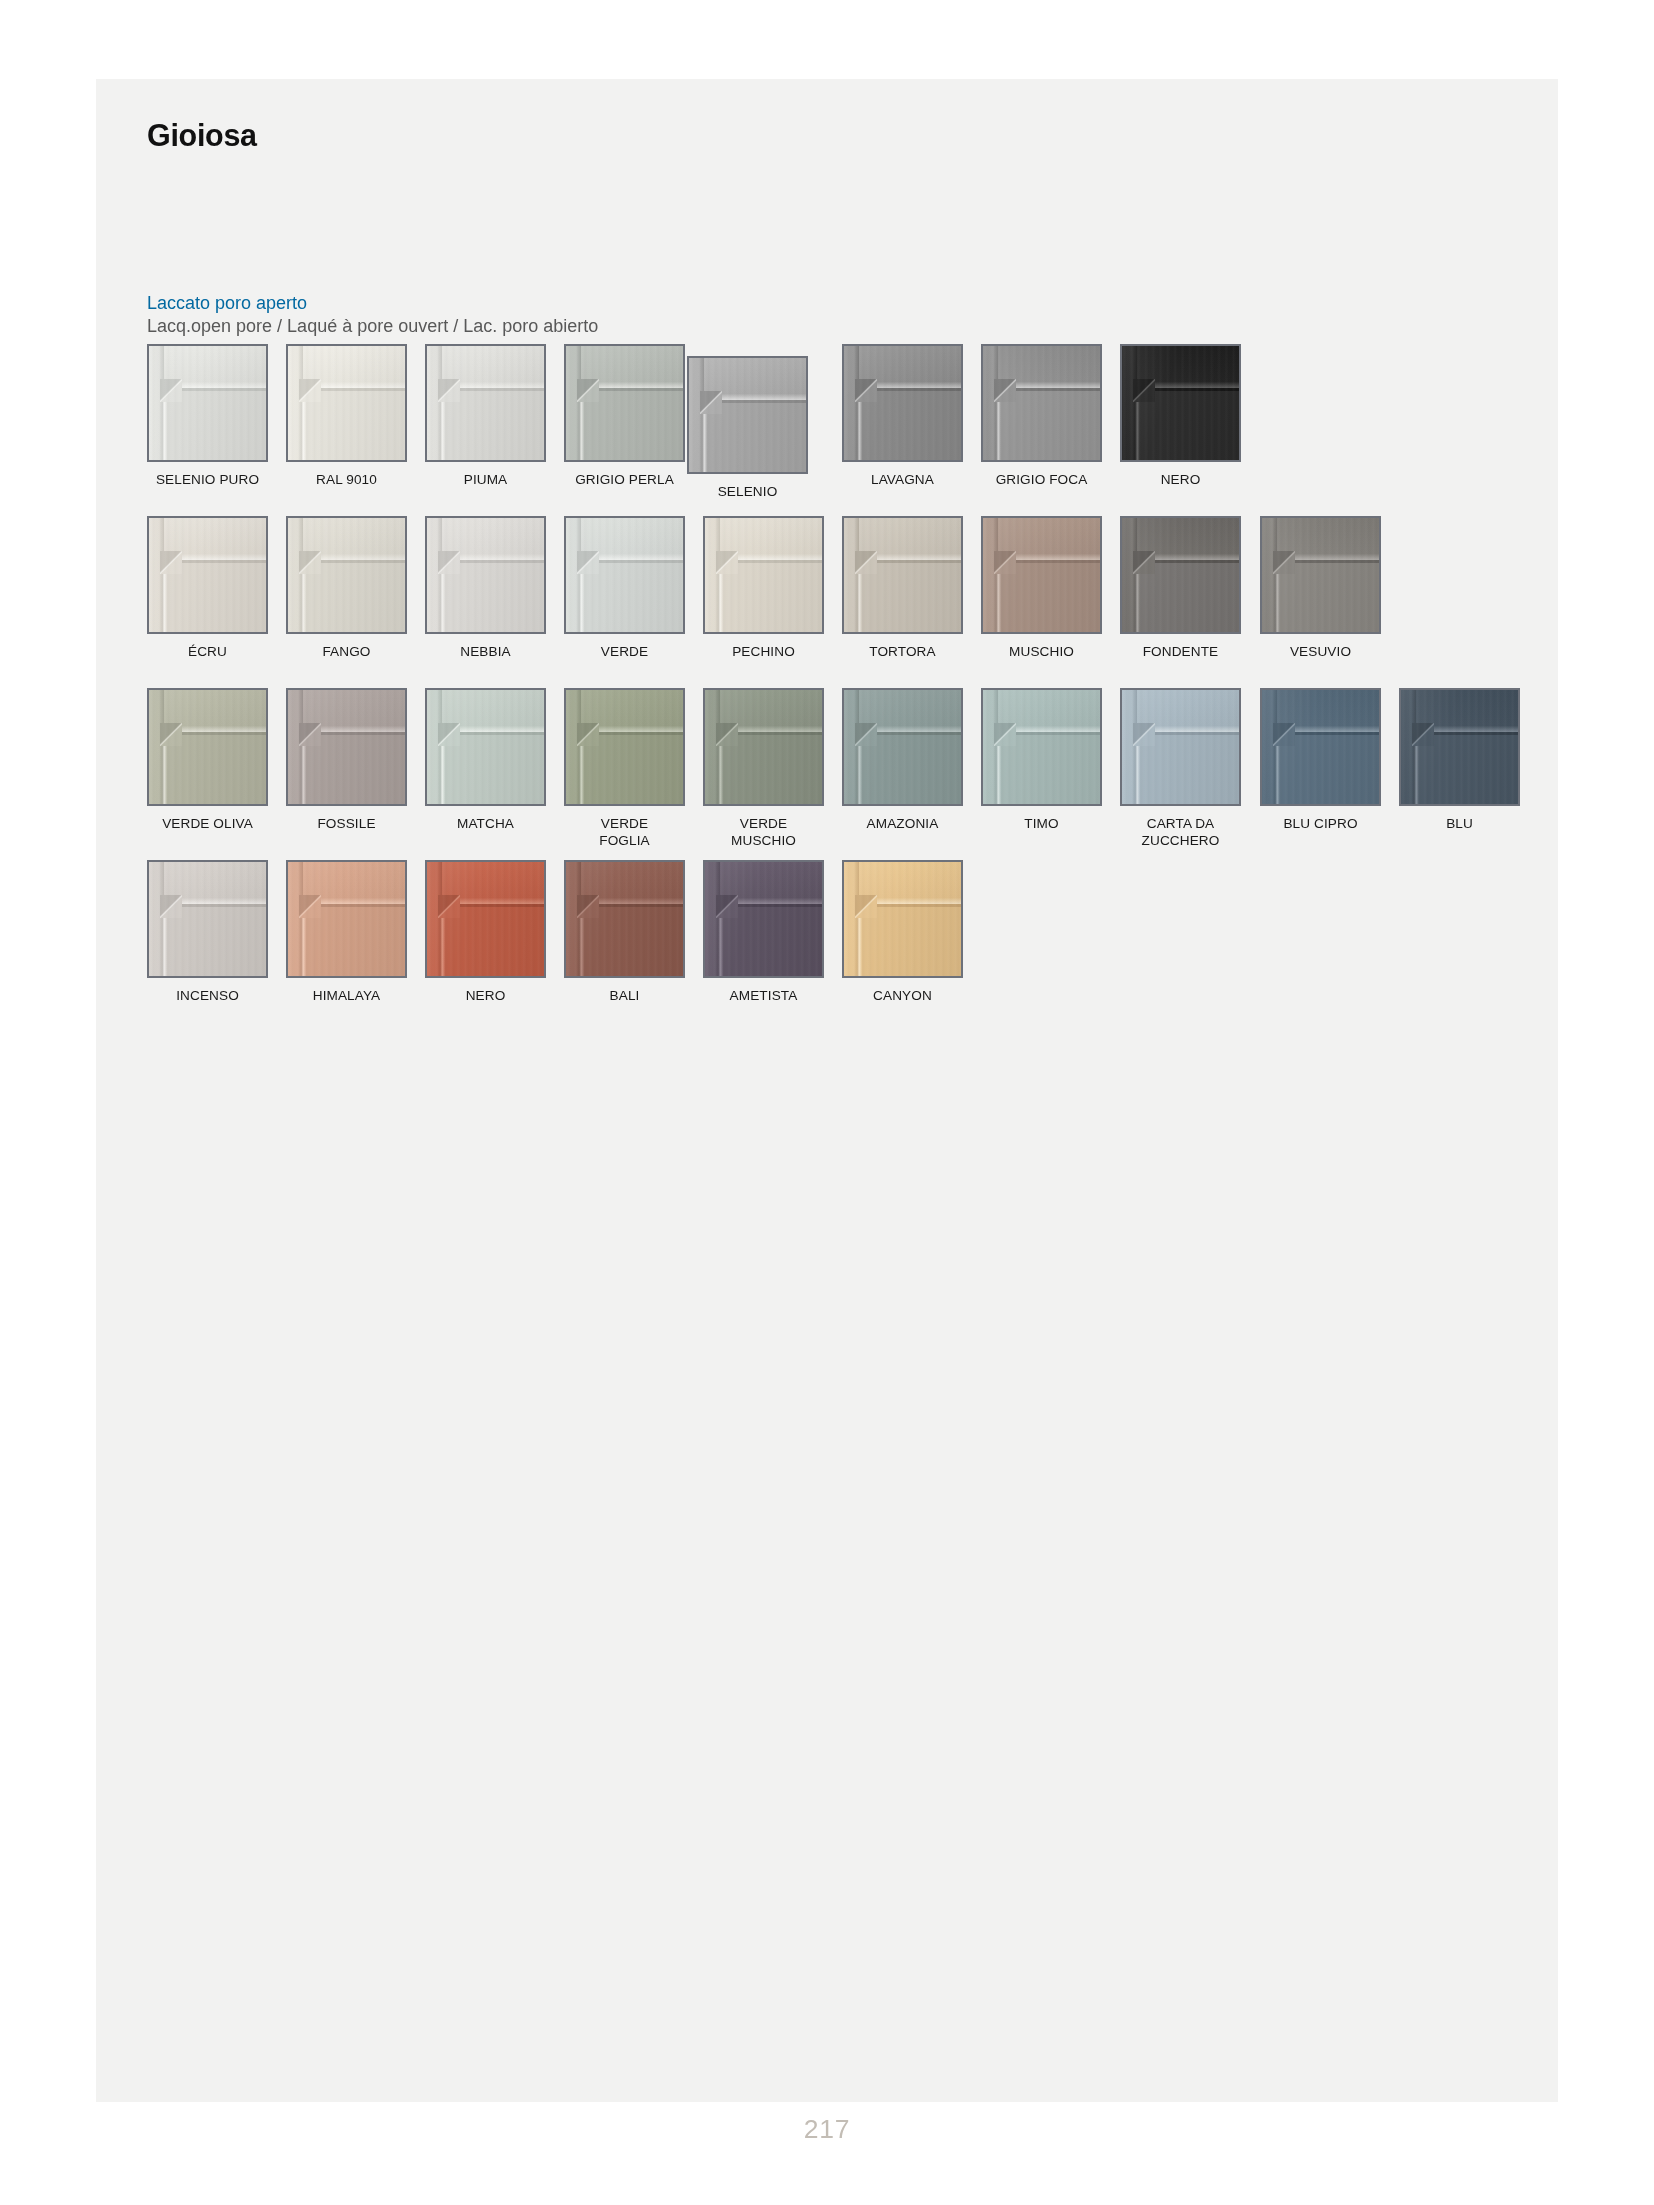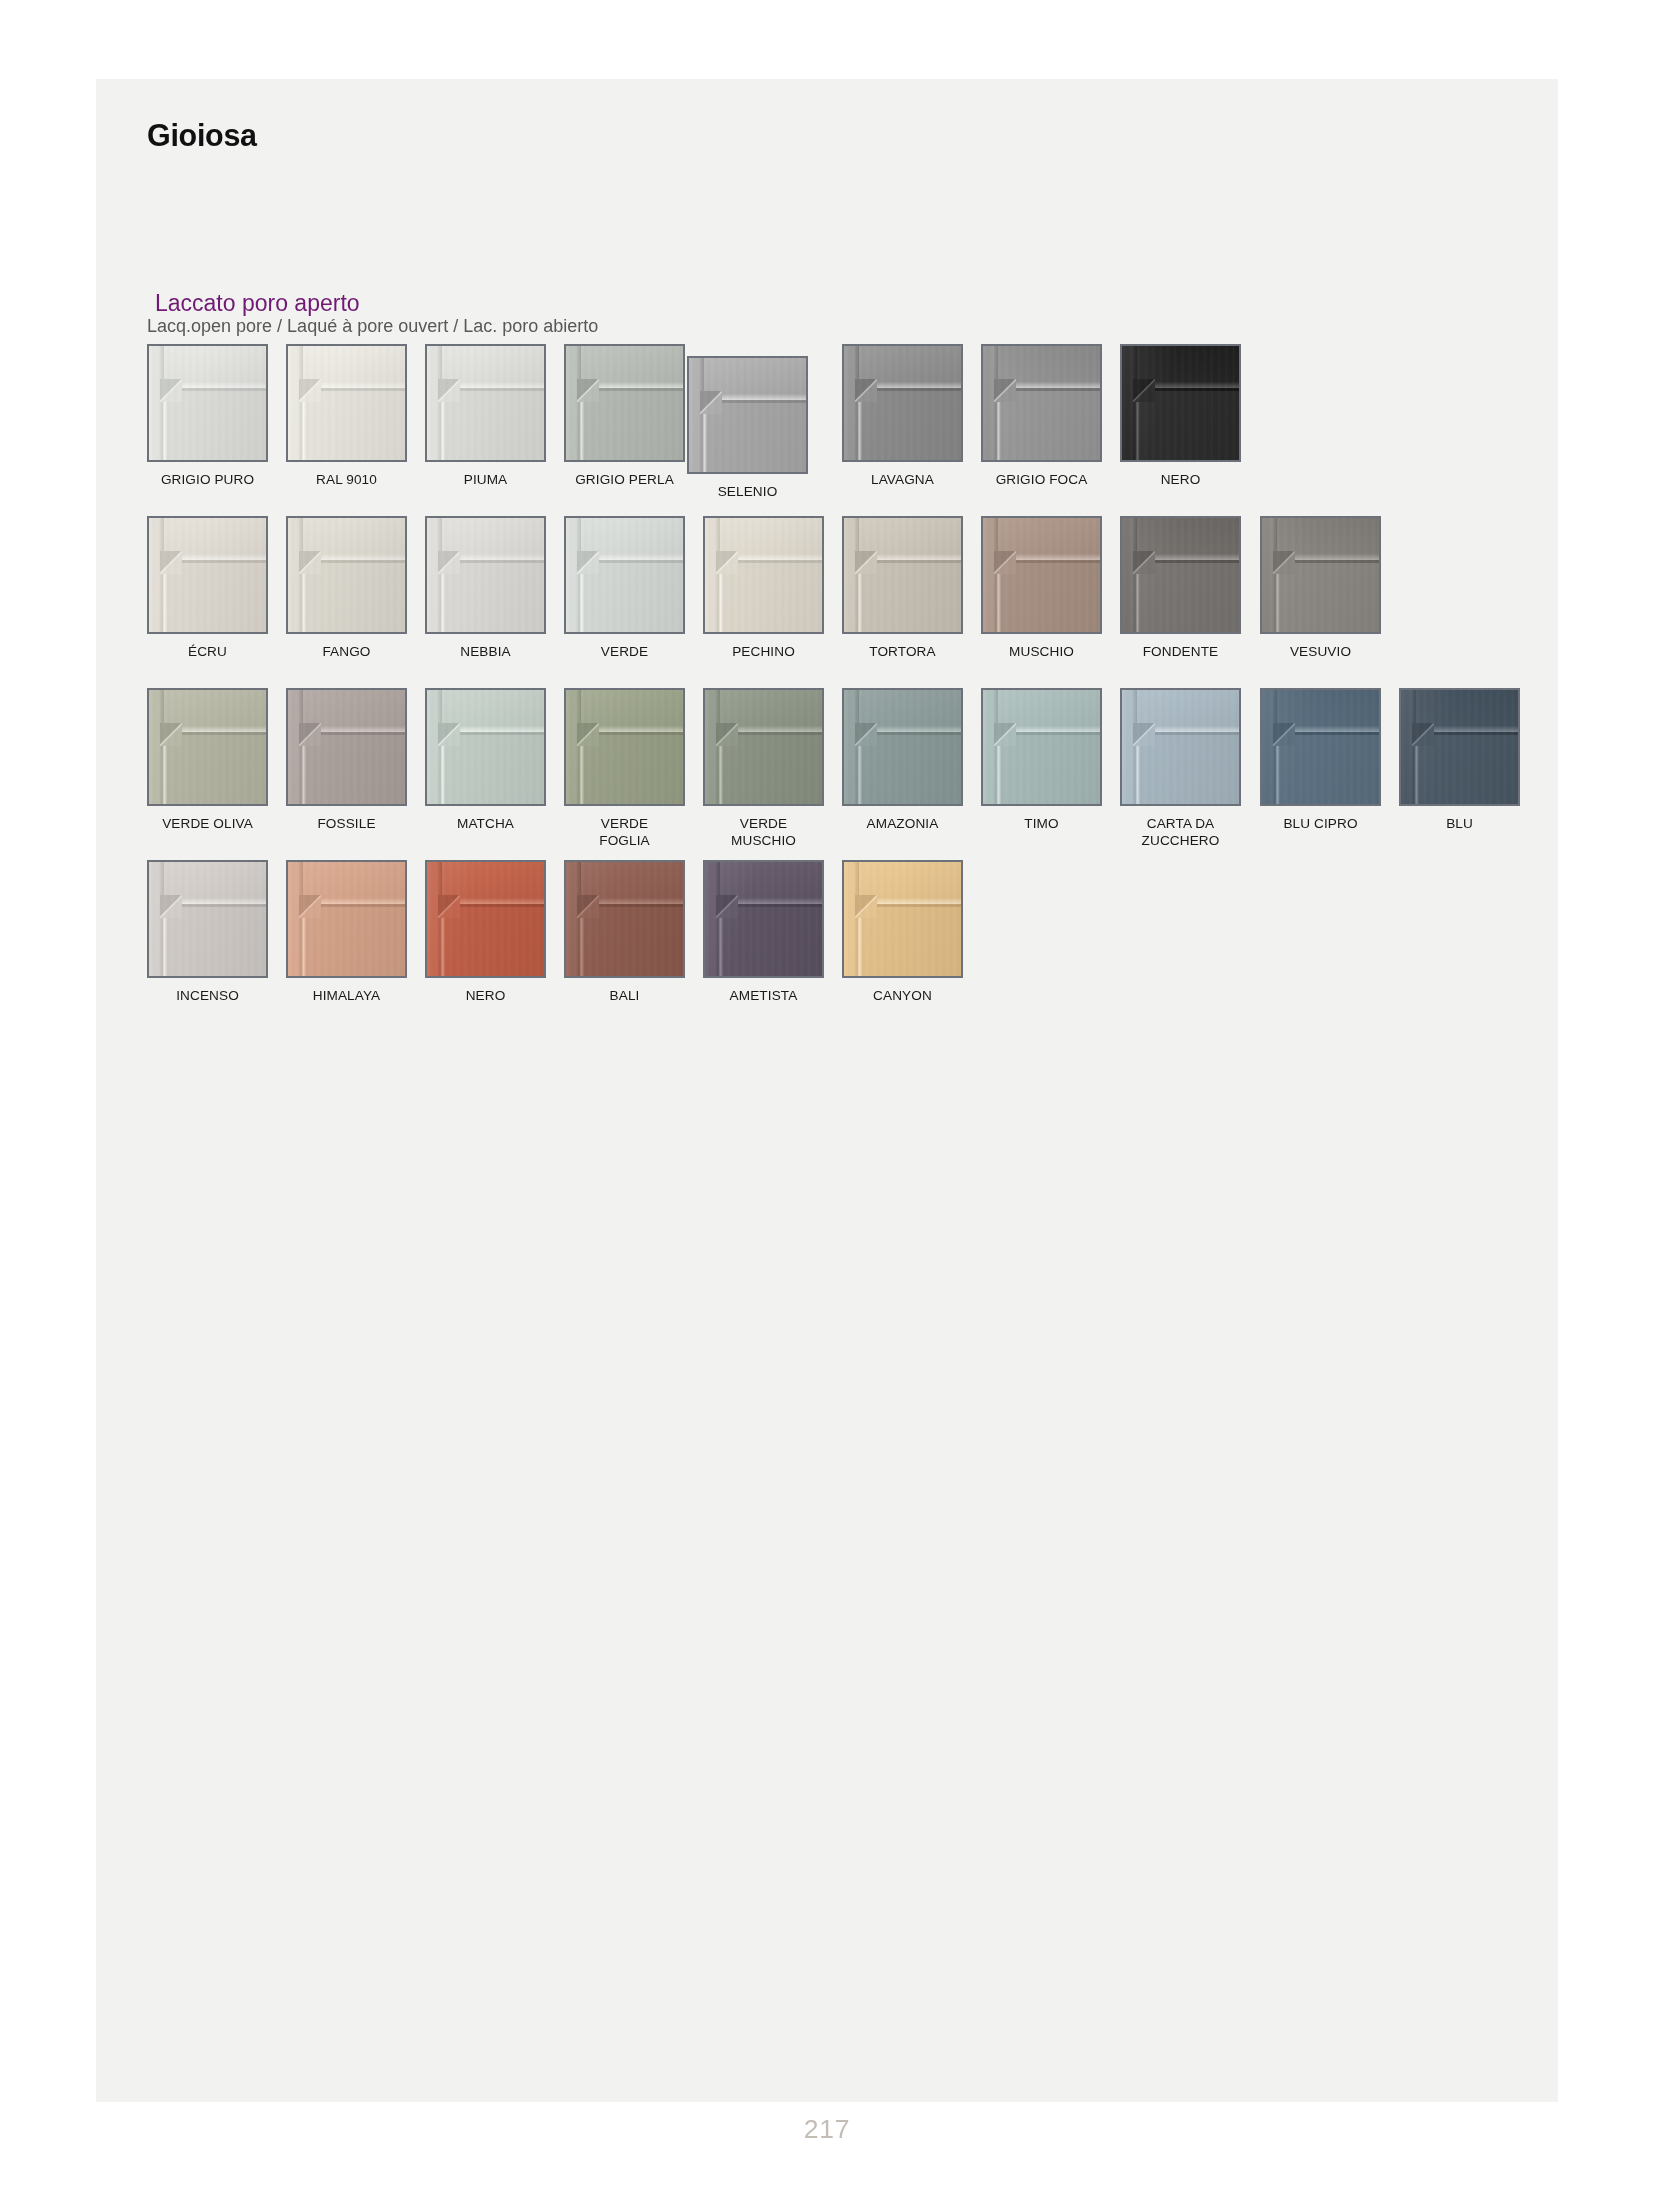--- a/index.html
+++ b/index.html
@@ -36,25 +36,24 @@
     color: #111111;
     line-height: 1;
   }
 
   .finish-block {
     position: absolute;
     left: 51px;
     top: 213px;
   }
   .finish-name {
-    font-size: 23px;
-    color: #701a75;
+    font-size: 18px;
+    color: #0369a1;
     line-height: 22.5px;
     white-space: nowrap;
-    margin-left: 8px;
   }
   .finish-translations {
     font-size: 18px;
     color: #585858;
     line-height: 22.5px;
     white-space: nowrap;
   }
 
   
   .swatch-grid {
@@ -177,21 +176,21 @@
           <div class="door" style="background: rgb(223, 224, 220);">
             <div class="door-face" style="background: rgb(218, 219, 215);"></div>
             <div class="door-rail" style="background: linear-gradient(rgb(231, 232, 228) 0%, rgb(223, 224, 220) 85%, rgb(243, 244, 241) 100%);"></div>
             <div class="door-stile" style="background: linear-gradient(to right, rgb(231, 232, 228) 0%, rgb(223, 224, 220) 70%, rgb(197, 199, 195) 100%);"></div>
             <div class="door-rail-shadow" style="background: rgb(197, 199, 195);"></div>
             <div class="door-stile-edge" style="background: linear-gradient(to right, rgb(197, 199, 195) 0%, rgb(243, 244, 241) 45%, rgb(223, 224, 220) 100%);"></div>
             <div class="door-miter" style="background: linear-gradient(135deg, rgb(197, 199, 195) 0%, rgb(197, 199, 195) 46%, rgb(243, 244, 241) 50%, rgb(223, 224, 220) 54%, rgb(223, 224, 220) 100%);"></div>
             <div class="door-grain" style="background: repeating-linear-gradient(to right, rgba(255, 255, 255, 0) 0px, rgba(255, 255, 255, 0.05) 2px, rgba(0, 0, 0, 0.035) 4.6px, rgba(255, 255, 255, 0) 7.3px);"></div>
             <div class="door-gloss" style="background: linear-gradient(105deg, rgba(255, 255, 255, 0.1) 0%, rgba(255, 255, 255, 0.02) 38%, rgba(0, 0, 0, 0.05) 100%);"></div>
           </div>
-          <div class="swatch-label">GRIGIO PURO</div>
+          <div class="swatch-label">SELENIO PURO</div>
         </div>
         <div class="swatch-cell" style="left: 139px;">
           <div class="door" style="background: rgb(231, 229, 221);">
             <div class="door-face" style="background: rgb(227, 225, 217);"></div>
             <div class="door-rail" style="background: linear-gradient(rgb(238, 236, 229) 0%, rgb(231, 229, 221) 85%, rgb(247, 246, 241) 100%);"></div>
             <div class="door-stile" style="background: linear-gradient(to right, rgb(238, 236, 229) 0%, rgb(231, 229, 221) 70%, rgb(205, 203, 195) 100%);"></div>
             <div class="door-rail-shadow" style="background: rgb(205, 203, 195);"></div>
             <div class="door-stile-edge" style="background: linear-gradient(to right, rgb(205, 203, 195) 0%, rgb(247, 246, 241) 45%, rgb(231, 229, 221) 100%);"></div>
             <div class="door-miter" style="background: linear-gradient(135deg, rgb(205, 203, 195) 0%, rgb(205, 203, 195) 46%, rgb(247, 246, 241) 50%, rgb(231, 229, 221) 54%, rgb(231, 229, 221) 100%);"></div>
             <div class="door-grain" style="background: repeating-linear-gradient(to right, rgba(255, 255, 255, 0) 0px, rgba(255, 255, 255, 0.05) 2px, rgba(0, 0, 0, 0.035) 4.6px, rgba(255, 255, 255, 0) 7.3px);"></div>

